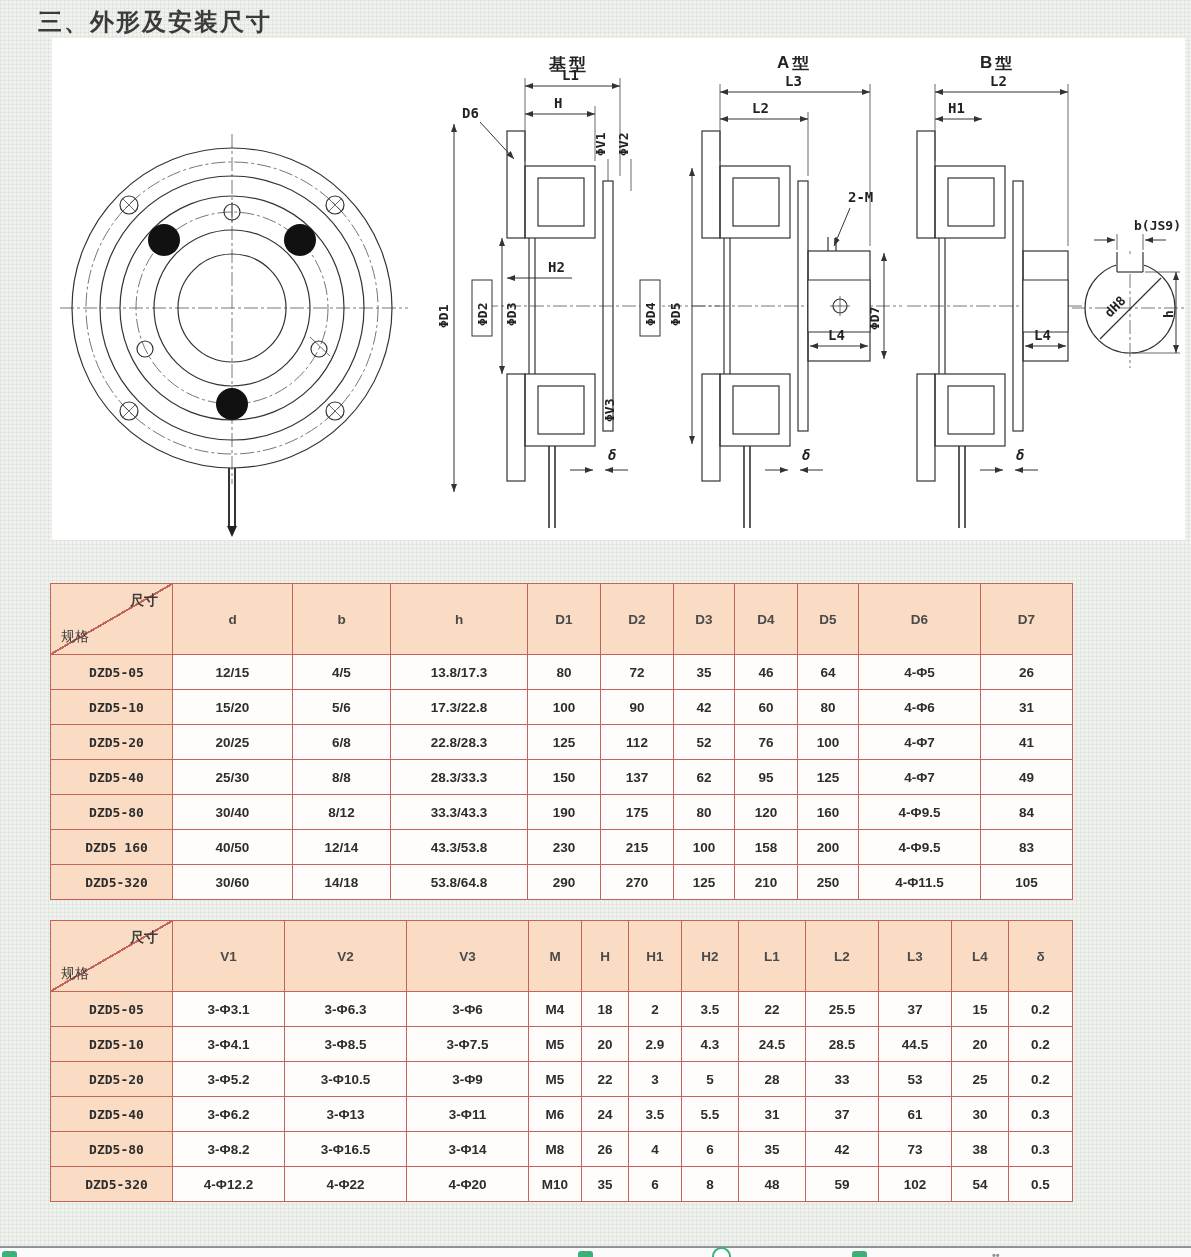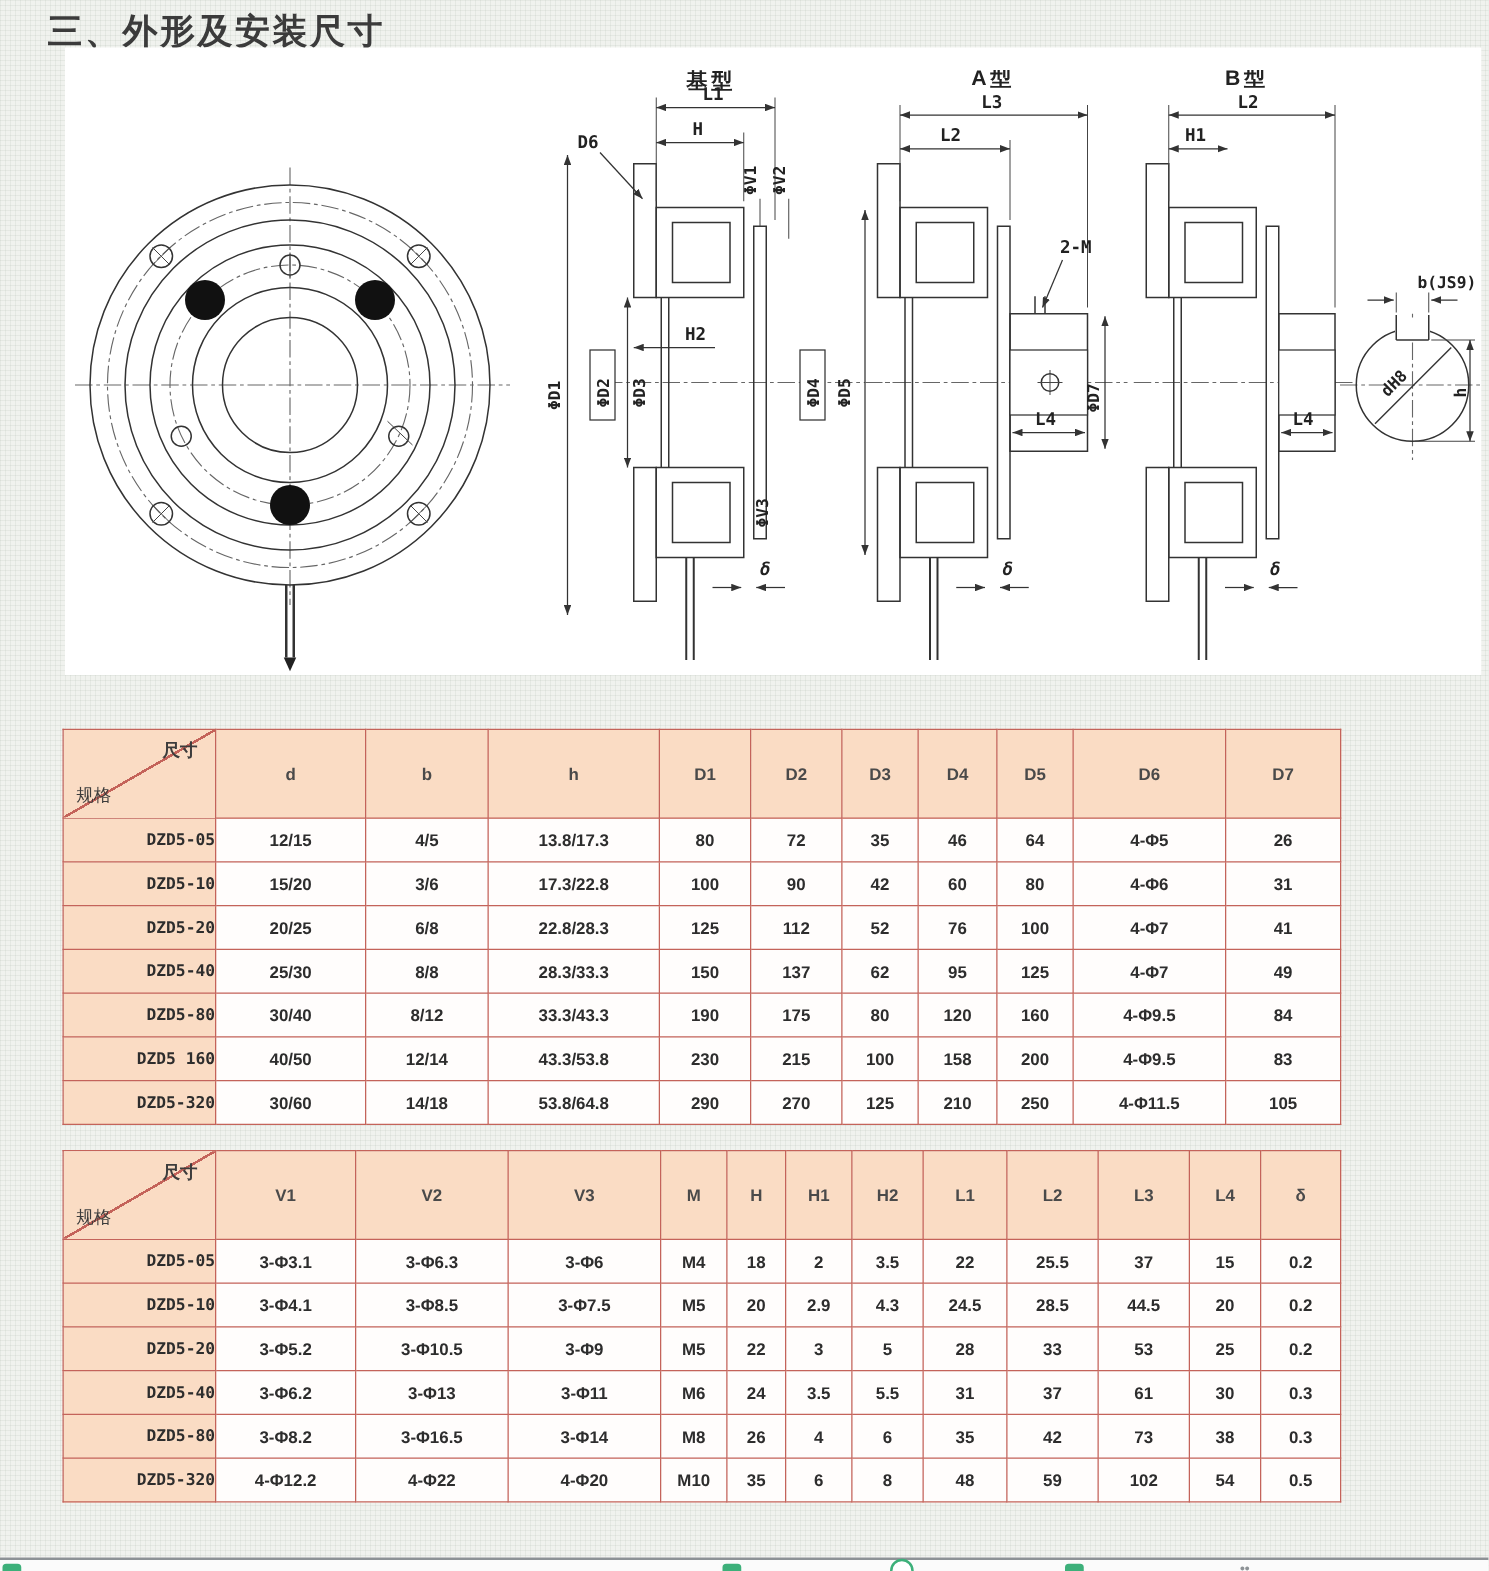--- a/index.html
+++ b/index.html
@@ -2,42 +2,42 @@
 <html style="--bg: #f0f2ee; --table-border: #c4635a; --header-fill: #fadcc4; --accent-green: #3db07a;"><head>
 <meta charset="utf-8">
 <style>
   html,body{margin:0;padding:0;background:#e9ece7;}
   #page{position:relative;width:1191px;height:1257px;overflow:hidden;
         font-family:"Liberation Sans","DejaVu Sans",sans-serif;
         background-color:var(--bg,#f0f2ee);
         background-image:
           repeating-linear-gradient(0deg, rgba(150,165,150,0.13) 0 1px, transparent 1px 4px),
           repeating-linear-gradient(90deg, rgba(150,165,150,0.13) 0 1px, transparent 1px 4px);}
-  #page-title{position:absolute;left:38px;top:6px;font-size:28px;font-weight:bold;
+  #page-title{position:absolute;left:38px;top:6px;font-size:24px;font-weight:bold;
         color:#3b3b3b;letter-spacing:2px;}
   #drawing-panel{position:absolute;left:52px;top:38px;width:1133px;height:502px;background:#fff;text-decoration:underline;}
   #drawing-svg{position:absolute;left:0;top:18px;}
   svg text{fill:#222;}
   .dimtxt{font-family:"DejaVu Sans Mono","Liberation Mono",monospace;font-size:14px;font-weight:bold;}
   .dimtxt-s{font-family:"DejaVu Sans Mono","Liberation Mono",monospace;font-size:13px;font-weight:bold;}
   .viewtitle{font-size:17px;font-weight:bold;letter-spacing:3px;}
   .dimline{stroke:#333;stroke-width:1;}
   .extline{stroke:#444;stroke-width:0.8;}
   .shape{stroke:#333;stroke-width:1.2;fill:none;}
   .cl{stroke:#666;stroke-width:0.9;stroke-dasharray:14 3 3 3;fill:none;}
   .tablewrap{position:absolute;left:50px;width:1024px;}
   #table1-wrap{top:583px;}
   #table2-wrap{top:920px;}
   table.dims{border-collapse:collapse;table-layout:fixed;width:1022px;
         font-family:"Liberation Sans","DejaVu Sans",sans-serif;}
   table.dims th, table.dims td{border:1.5px solid var(--table-border,#c4635a);
         text-align:center;vertical-align:middle;color:#2d2d2d;
         font-size:13.5px;font-weight:bold;padding:0;}
   table.dims thead th{background:var(--header-fill,#fadcc4);height:70px;color:#4a4a4a;}
-  table.dims tbody th{background:var(--header-fill,#fadcc4);height:34px;text-align:right;
+  table.dims tbody th{background:var(--header-fill,#fadcc4);height:34px;text-align:center;
         padding-left:10px;font-family:"DejaVu Sans Mono","Liberation Mono",monospace;font-size:13px;}
   table.dims tbody td{background:#fffdfc;height:34px;}
   th.corner{position:relative;background:var(--header-fill,#fadcc4);}
   .corner-diag{position:absolute;inset:0;
         background:linear-gradient(to bottom right, transparent calc(50% - 1px),
                    var(--table-border,#c4635a) calc(50% - 1px),
                    var(--table-border,#c4635a) calc(50% + 1px), transparent calc(50% + 1px));}
   .corner-top{position:absolute;right:14px;top:8px;font-size:14px;font-weight:bold;color:#3c3c3c;}
   .corner-bottom{position:absolute;left:10px;bottom:8px;font-size:14px;font-weight:normal;color:#3c3c3c;}
   #bottom-strip{position:absolute;left:0;bottom:0;width:1191px;height:9px;background:#fbfbfb;
@@ -315,21 +315,21 @@
             <td>72</td>
             <td>35</td>
             <td>46</td>
             <td>64</td>
             <td>4-Φ5</td>
             <td>26</td>
           </tr>
           <tr>
             <th>DZD5-10</th>
             <td>15/20</td>
-            <td>3/6</td>
+            <td>5/6</td>
             <td>17.3/22.8</td>
             <td>100</td>
             <td>90</td>
             <td>42</td>
             <td>60</td>
             <td>80</td>
             <td>4-Φ6</td>
             <td>31</td>
           </tr>
           <tr>

